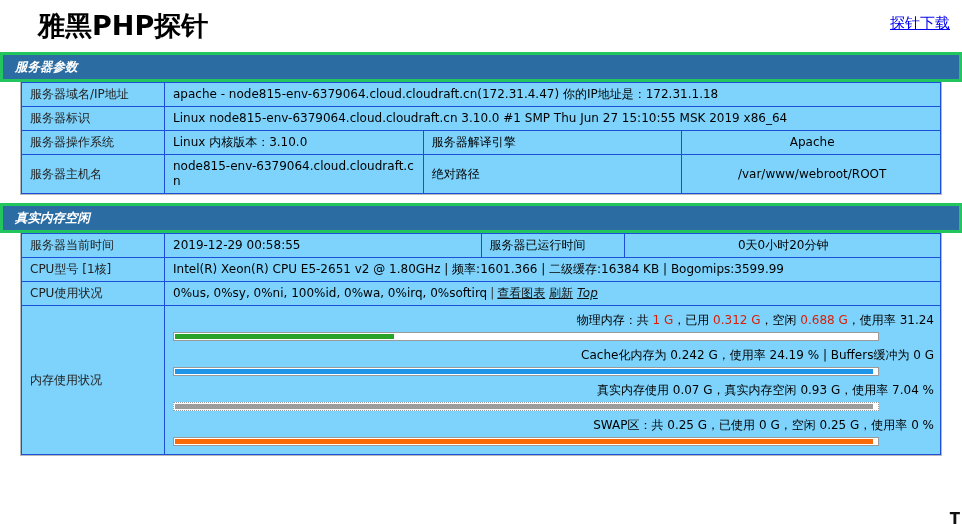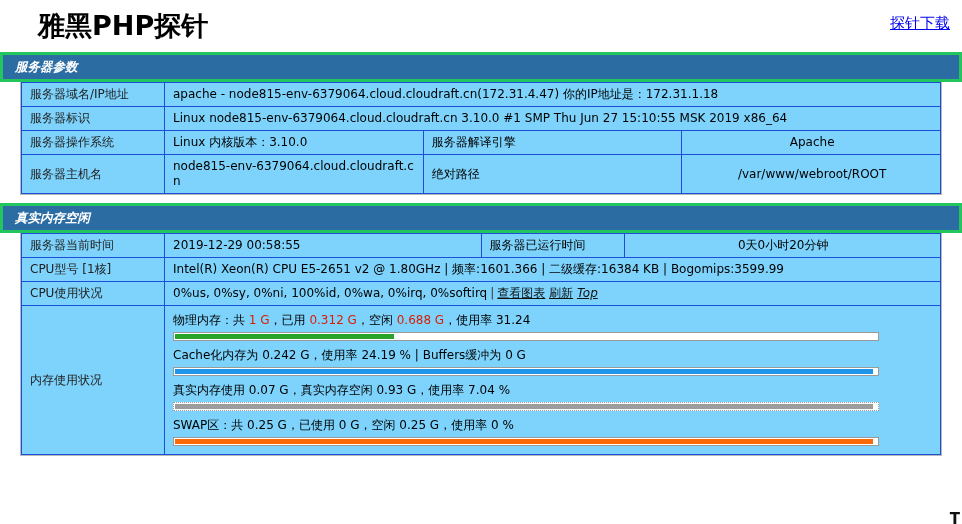--- a/index.html
+++ b/index.html
@@ -115,21 +115,21 @@
     display: block;
     height: 100%;
     background: #444;
   }
   .bar.green > i  { background: #2aa329; }
   .bar.blue > i   { background: #1e95e8; }
   .bar.gray > i   { background: #9c9c9c; }
   .bar.orange > i { background: #f96a06; }
   .bar.dark > i   { background: #2d2d2d; }
 
-  .mem-block { padding: 2px 0 2px 0; }
+  .mem-block { padding: 2px 0 2px 0; text-align: right; }
   .mem-text { line-height: 17px; }
   .cell-tall { padding-top: 5px; padding-bottom: 5px; }
 
   .corner-glyph {
     position: absolute;
     right: 2px;
     bottom: -2px;
     font-size: 15px;
     font-weight: bold;
     color: #111;

